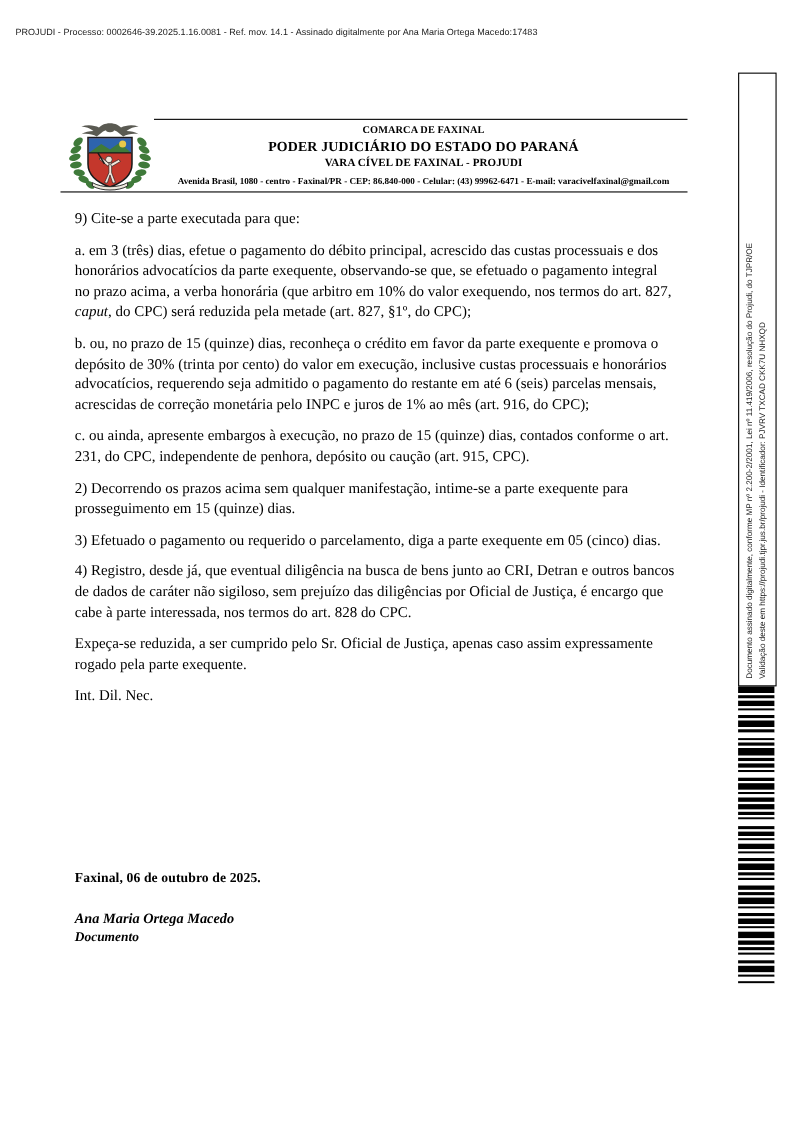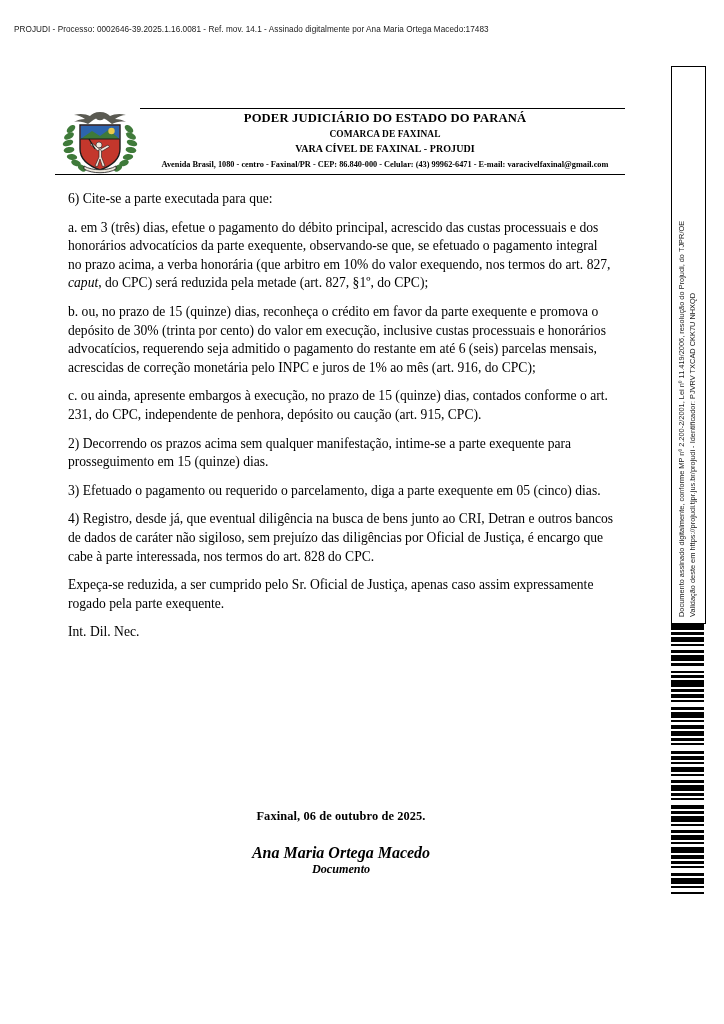--- a/index.html
+++ b/index.html
@@ -126,35 +126,35 @@
     line-height: 18.6px;
     margin: 0 0 10px 0;
     text-align: left;
   }
   .para em { font-style: italic; }
 
   
   #closing-block {
     position: absolute;
     left: 68px;
-    top: 808px;
+    top: 790px;
     width: 546px;
-    text-align: center;
+    text-align: left;
   }
   #closing-date {
     font-size: 12.4px;
     font-weight: bold;
     line-height: 17px;
     letter-spacing: 0.1px;
   }
   #signature-block {
     margin-top: 20px;
   }
   #signer-name {
-    font-size: 16px;
+    font-size: 13px;
     font-weight: bold;
     font-style: italic;
     line-height: 16px;
   }
   #signer-role {
     font-size: 12.2px;
     font-weight: bold;
     font-style: italic;
     line-height: 16px;
   }
@@ -264,32 +264,32 @@
           <path d="M41.5 40 L49 36 L50.5 37.8 L42.5 42.5 Z"></path>
         </g>
 
         <line x1="30" y1="30" x2="36" y2="40" stroke="#1a1a1a" stroke-width="1.3"></line>
 
         <path d="M25 57 C33 62 49 62 57 57 L57 60 C49 65 33 65 25 60 Z" fill="#ece7dc" stroke="#1a1a1a" stroke-width="0.8"></path>
       </svg>
     </div>
 
     <div id="letterhead-text">
+      <div id="comarca-name">COMARCA DE FAXINAL</div>
       <div id="org-name">PODER JUDICIÁRIO DO ESTADO DO PARANÁ</div>
-      <div id="comarca-name">COMARCA DE FAXINAL</div>
       <div id="vara-name">VARA CÍVEL DE FAXINAL - PROJUDI</div>
       <div id="address-line">Avenida Brasil, 1080 - centro - Faxinal/PR - CEP: 86.840-000 - Celular: (43) 99962-6471 - E-mail: varacivelfaxinal@gmail.com</div>
     </div>
 
     <div id="letterhead-rule-bottom"></div>
   </div>
 
   <div id="body-content">
 
-    <p class="para">6) Cite-se a parte executada para que:</p>
+    <p class="para">9) Cite-se a parte executada para que:</p>
 
     <p class="para"><span>a. em 3 (três) dias, efetue o pagamento do débito principal, acrescido das custas processuais e dos honorários advocatícios da parte exequente, observando-se que, se efetuado o pagamento integral no prazo acima, a verba honorária (que arbitro em 10% do valor exequendo, nos termos do art. 827, </span><em>caput</em><span>, do CPC) será reduzida pela metade (art. 827, §1º, do CPC);</span></p>
 
     <p class="para">b. ou, no prazo de 15 (quinze) dias, reconheça o crédito em favor da parte exequente e promova o depósito de 30% (trinta por cento) do valor em execução, inclusive custas processuais e honorários advocatícios, requerendo seja admitido o pagamento do restante em até 6 (seis) parcelas mensais, acrescidas de correção monetária pelo INPC e juros de 1% ao mês (art. 916, do CPC);</p>
 
     <p class="para">c. ou ainda, apresente embargos à execução, no prazo de 15 (quinze) dias, contados conforme o art. 231, do CPC, independente de penhora, depósito ou caução (art. 915, CPC).</p>
 
     <p class="para">2) Decorrendo os prazos acima sem qualquer manifestação, intime-se a parte exequente para prosseguimento em 15 (quinze) dias.</p>
 
     <p class="para">3) Efetuado o pagamento ou requerido o parcelamento, diga a parte exequente em 05 (cinco) dias.</p>

